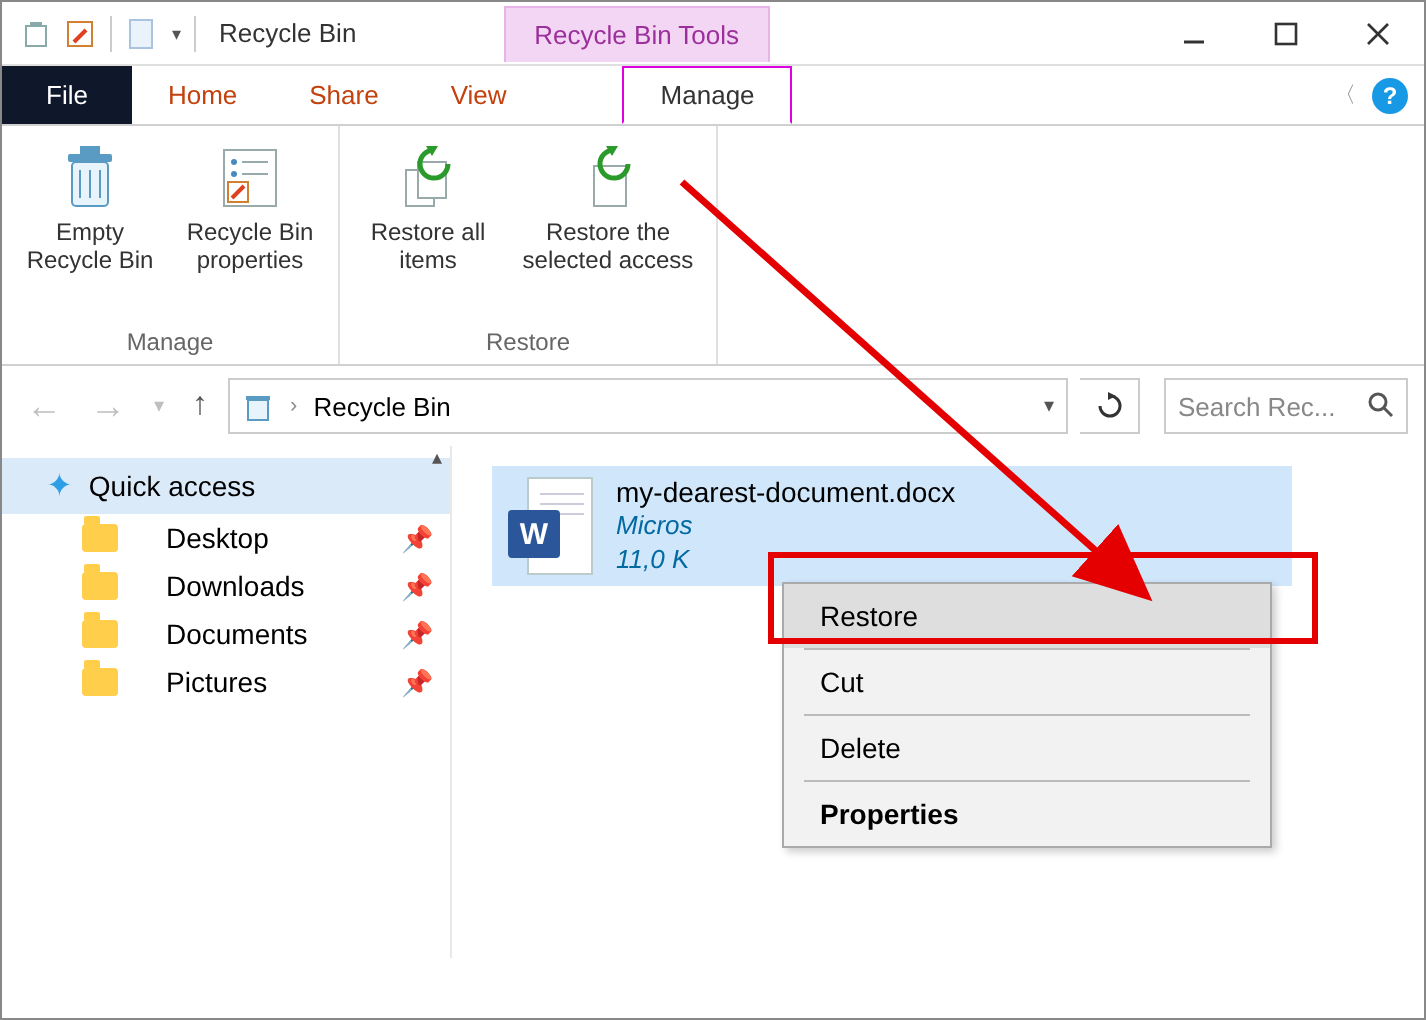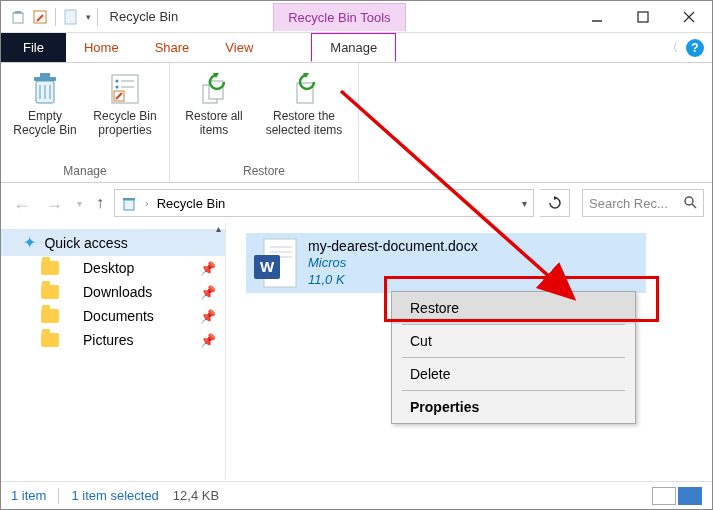--- a/index.html
+++ b/index.html
@@ -6,21 +6,21 @@
   body { margin: 0; background: #fff; }
   .window { width: 713px; height: 510px; border: 1px solid #888; position: relative; background: #fff; overflow: hidden; }
 
   
   .titlebar { height: 32px; display: flex; align-items: center; border-bottom: 1px solid #e0e0e0; }
   .qat { display: flex; align-items: center; gap: 4px; padding-left: 8px; }
   .qat-btn { width: 18px; height: 18px; display: flex; align-items: center; justify-content: center; }
   .qat-divider { width: 1px; height: 18px; background: #ccc; margin: 0 2px; }
   .qat-dd { font-size: 9px; color: #555; padding-left:2px; }
   .title-text { font-size: 13px; margin-left: 10px; color: #333; }
-  .tools-tab { margin-left: 95px; background: #f3d6f3; color: #9b2f9b; font-size: 13px; padding: 6px 14px; border: 1px solid #e8b3e8; border-bottom: none; }
+  .tools-tab { margin-left: 74px; background: #f3d6f3; color: #9b2f9b; font-size: 13px; padding: 6px 14px; border: 1px solid #e8b3e8; border-bottom: none; }
   .win-controls { margin-left: auto; display: flex; }
   .win-btn { width: 46px; height: 31px; display: flex; align-items: center; justify-content: center; font-size: 14px; color: #333; }
   .win-btn.close { font-size: 16px; }
 
   
   .tabrow { height: 30px; display: flex; align-items: stretch; border-bottom: 1px solid #d0d0d0; position: relative; }
   .tab { padding: 0 18px; display: flex; align-items: center; font-size: 13px; color: #c2410c; }
   .tab.file { background: #0f172a; color: #fff; padding: 0 22px; }
   .tab.manage { border: 1px solid #e100e1; border-bottom: 1px solid #fff; background: #fff; color: #333; margin-left: 0; }
   .tabrow-right { margin-left: auto; display: flex; align-items: center; gap: 8px; padding-right: 8px; }
@@ -194,21 +194,21 @@
           <div>Restore all items</div>
         </div>
         <div class="ritem" style="width:100px">
           <div class="ricon">
             <svg width="34" height="36">
                 <rect x="10" y="12" width="16" height="20" fill="#fff" stroke="#9aa"></rect>
                 <path d="M20 4 A7 7 0 1 0 27 11" fill="none" stroke="#2a9a2a" stroke-width="2.5"></path>
                 <polygon points="16,2 22,2 19,7" fill="#2a9a2a"></polygon>
               </svg>
           </div>
-          <div>Restore the selected items</div>
+          <div>Restore the selected access</div>
         </div>
       </div>
       <div class="rgroup-label">Restore</div>
     </div>
   </div>
 
   <div class="navrow">
     <span class="nav-arrow">←</span>
     <span class="nav-arrow">→</span>
     <span class="nav-arrow" style="font-size:10px">▾</span>
@@ -304,24 +304,14 @@
   <div class="red-box"></div>
   <svg class="arrow-svg" width="300" height="230">
     <defs>
         <marker id="ah" markerWidth="12" markerHeight="12" refX="9" refY="5" orient="auto">
           <polygon points="0,0 11,5 0,10" fill="#e40000"></polygon>
         </marker>
       </defs>
     <line x1="10" y1="10" x2="240" y2="215" stroke="#e40000" stroke-width="3.5" marker-end="url(#ah)"></line>
   </svg>
 
-  <div class="status">
-    <span>1 item</span>
-    <span class="sep"></span>
-    <span>1 item selected</span>
-    <span class="size" style="margin-left:8px">12,4 KB</span>
-    <div class="view-btns">
-      <div class="view-btn"></div>
-      <div class="view-btn active"></div>
-    </div>
-  </div>
 
 </div>
 
 </body></html>

